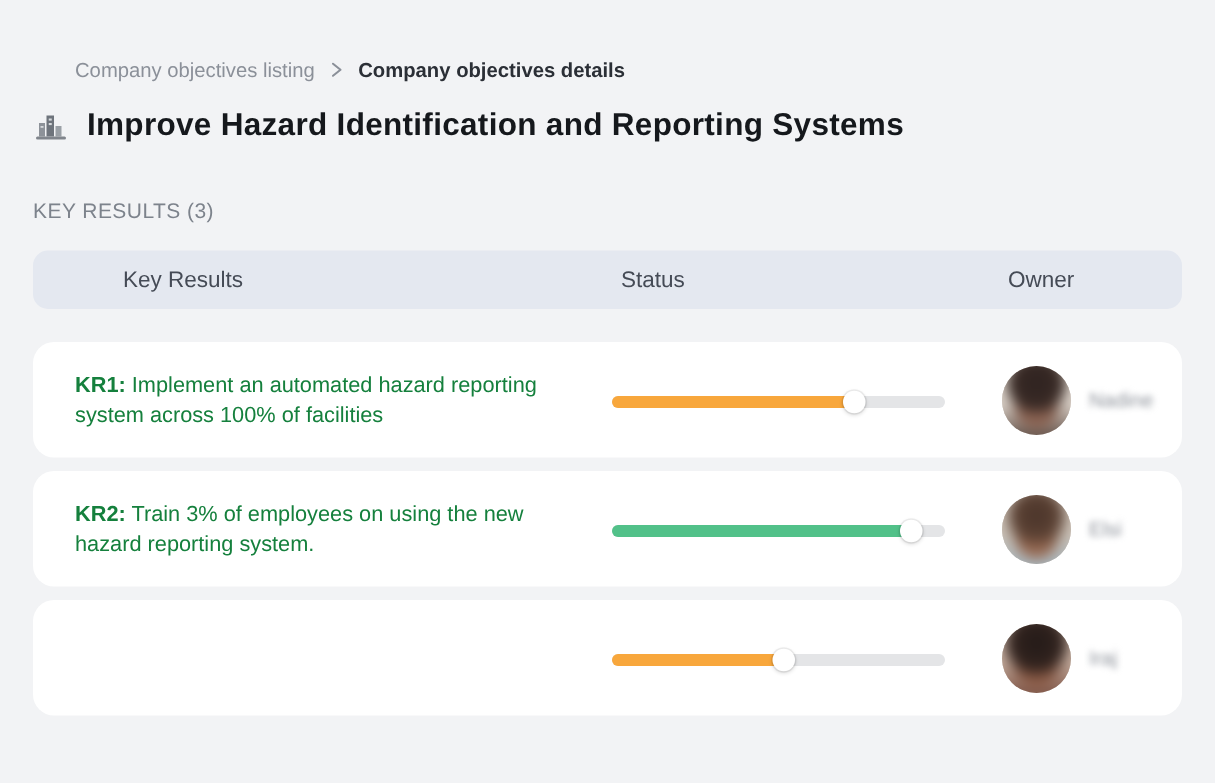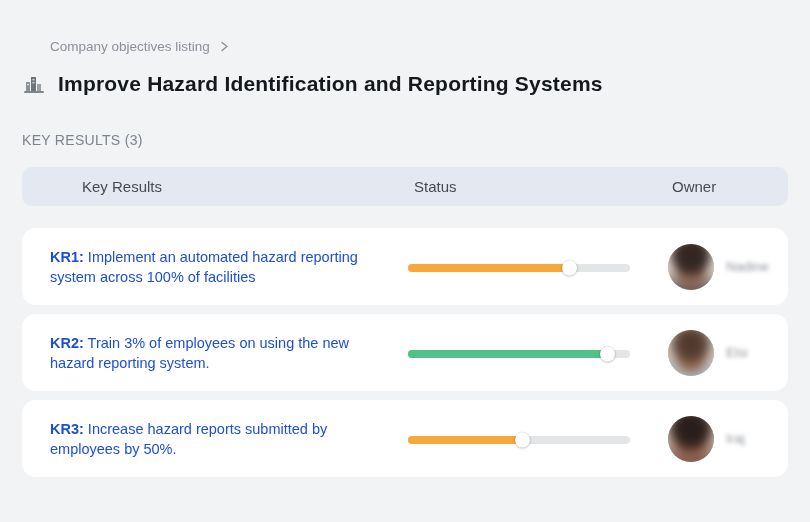--- a/index.html
+++ b/index.html
@@ -60,21 +60,21 @@
   .kr-row {
     position: relative;
     width: 766px; height: 77px;
     background: #ffffff; border-radius: 14px;
     margin-bottom: 9px;
   }
   .kr-text {
     position: absolute; left: 28px; top: 0; height: 100%;
     width: 330px;
     display: flex; flex-direction: column; justify-content: center;
-    font-size: 14.5px; line-height: 20px; color: #1d4ed8;
+    font-size: 14.5px; line-height: 20px; color: #15803d;
   }
   .kr-label { font-weight: 700; }
 
   
   .progress-track {
     position: absolute; left: 386px; top: 36px;
     width: 222px; height: 8px;
     background: #e4e5e7; border-radius: 5px;
   }
   .progress-fill {
@@ -132,20 +132,21 @@
 
 <div class="page">
 
   <nav class="breadcrumb">
     <span class="crumb-muted">Company objectives listing</span>
     <span class="crumb-sep">
       <svg width="9" height="11" viewBox="0 0 9 11">
           <path d="M2 1.5 L7 5.5 L2 9.5" fill="none" stroke="#8b9099" stroke-width="1.4" stroke-linecap="round" stroke-linejoin="round"></path>
         </svg>
     </span>
+    <span class="crumb-current">Company objectives details</span>
   </nav>
 
   <div class="title-row">
     <span class="title-icon">
       <svg width="24" height="24" viewBox="0 0 24 24">
         <rect x="4" y="10" width="4" height="9" fill="#8d9299"></rect>
         <rect x="9" y="5" width="5" height="14" fill="#6e747c"></rect>
         <rect x="15" y="12" width="4" height="7" fill="#9aa0a6"></rect>
         <rect x="10.5" y="7" width="2" height="1.4" fill="#d7dadd"></rect>
         <rect x="10.5" y="10" width="2" height="1.4" fill="#d7dadd"></rect>
@@ -194,23 +195,20 @@
       </div>
       <div class="owner">
         <div class="avatar av-1">
             <div class="blurred"></div>
           </div>
         <span class="owner-name">Elsi</span>
       </div>
     </div>
 
     <div class="kr-row">
-      <div class="kr-text">
-        <p><span class="kr-label">KR3:</span><span> Increase hazard reports submitted by employees by 50%.</span></p>
-      </div>
       <div class="progress-track">
         <div class="progress-fill" style="width: 52%; background: rgb(248, 167, 60);">
           <div class="progress-knob"></div>
         </div>
       </div>
       <div class="owner">
         <div class="avatar av-2">
             <div class="blurred"></div>
           </div>
         <span class="owner-name">Iraj</span>

